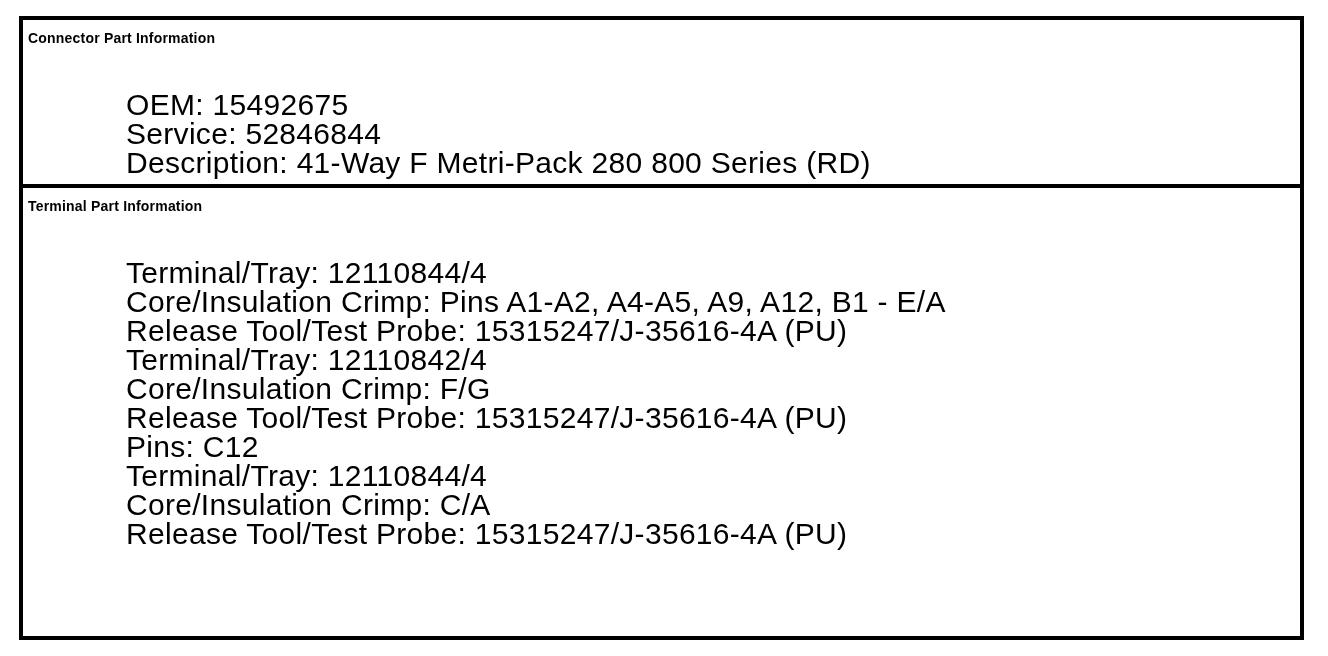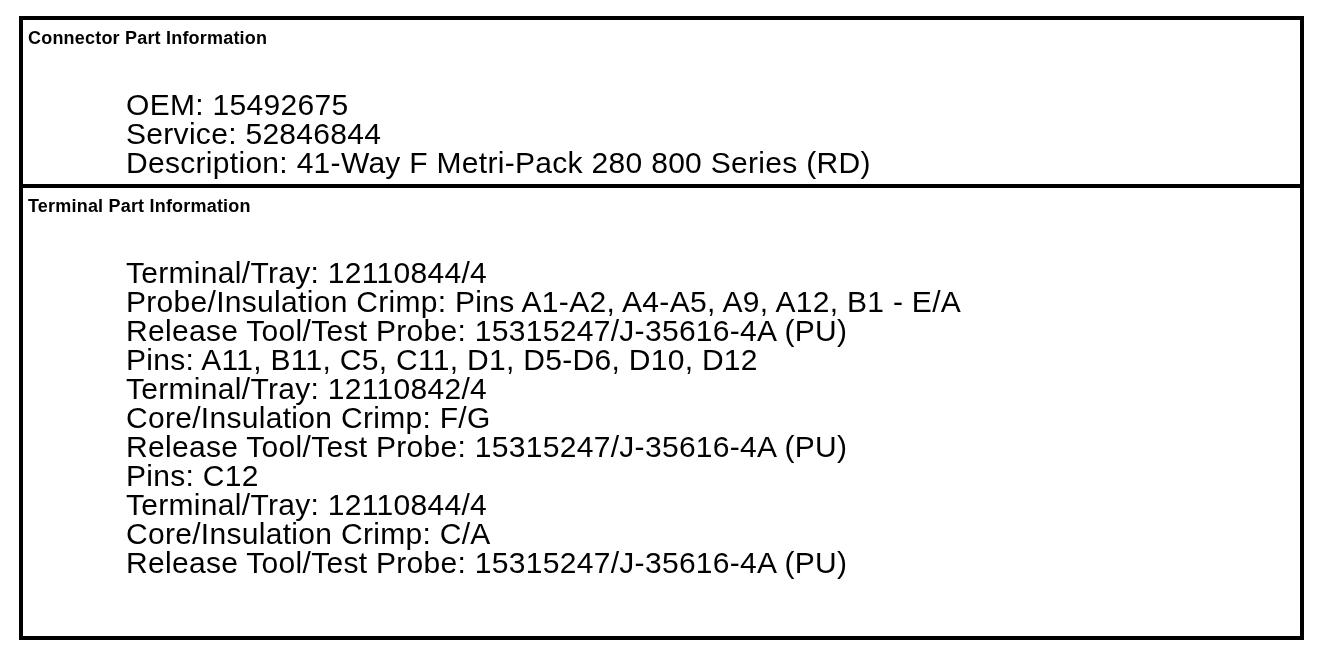--- a/index.html
+++ b/index.html
@@ -17,21 +17,21 @@
     left:19px; top:16px;
     width:1285px; height:624px;
     border:4px solid var(--fg);
     background:var(--bg);
   }
   .section { overflow:hidden; }
   .sec-connector { height:168px; border-bottom:4px solid var(--fg); }
   .sec-terminal  { height:552px; }
   .section-title {
     font-weight:bold;
-    font-size:18px;
+    font-size:14px;
     line-height:29px;
     padding:4px 0 0 5px;
     letter-spacing:0.2px;
     white-space:pre;
   }
   .section-body {
     margin:37px 0 0 103px;
     font-size:30px;
     line-height:29px;
     letter-spacing:0.3px;
@@ -49,23 +49,22 @@
       <div class="info-line">OEM: 15492675</div>
       <div class="info-line">Service: 52846844</div>
       <div class="info-line">Description: 41-Way F Metri-Pack 280 800 Series (RD)</div>
     </div>
   </div>
 
   <div class="section sec-terminal">
     <div class="section-title">Terminal Part Information</div>
     <div class="section-body">
       <div class="info-line">Terminal/Tray: 12110844/4</div>
-      <div class="info-line">Probe/Insulation Crimp: Pins A1-A2, A4-A5, A9, A12, B1 - E/A</div>
+      <div class="info-line">Core/Insulation Crimp: Pins A1-A2, A4-A5, A9, A12, B1 - E/A</div>
       <div class="info-line">Release Tool/Test Probe: 15315247/J-35616-4A (PU)</div>
-      <div class="info-line">Pins: A11, B11, C5, C11, D1, D5-D6, D10, D12</div>
       <div class="info-line">Terminal/Tray: 12110842/4</div>
       <div class="info-line">Core/Insulation Crimp: F/G</div>
       <div class="info-line">Release Tool/Test Probe: 15315247/J-35616-4A (PU)</div>
       <div class="info-line">Pins: C12</div>
       <div class="info-line">Terminal/Tray: 12110844/4</div>
       <div class="info-line">Core/Insulation Crimp: C/A</div>
       <div class="info-line">Release Tool/Test Probe: 15315247/J-35616-4A (PU)</div>
     </div>
   </div>
 

